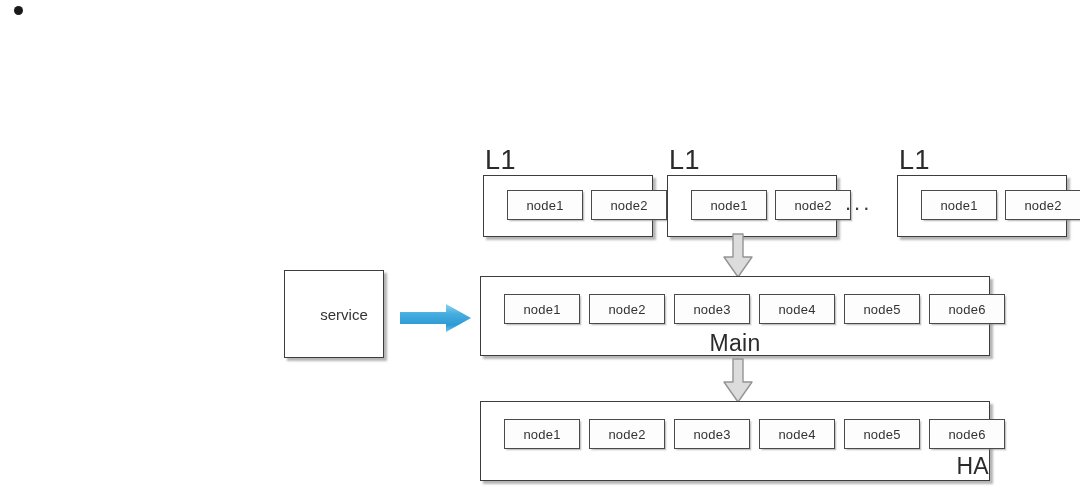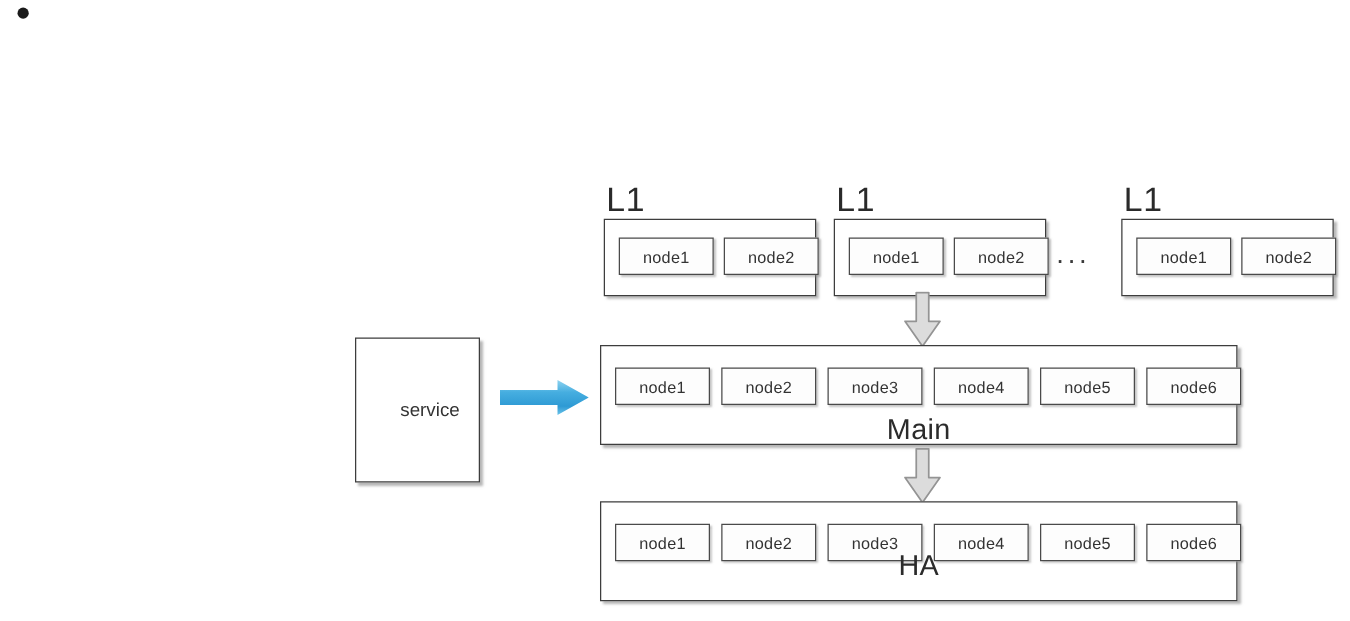--- a/index.html
+++ b/index.html
@@ -74,29 +74,30 @@
     box-sizing: border-box;
     border: 1.5px solid #4a4a4a;
     background: #fdfdfd;
     box-shadow: 1.5px 1.5px 1.5px rgba(140,140,140,0.5);
     font-size: 13px;
     color: #333333;
     display: flex;
     align-items: center;
     justify-content: center;
     letter-spacing: 0.2px;
+    margin-left: 12px;
   }
 
   
   #service-box {
     position: absolute;
     left: 284px;
     top: 270px;
     width: 100px;
-    height: 116px;
+    height: 88px;
     box-sizing: border-box;
     border: 1.5px solid #3d3d3d;
     background: #ffffff;
     box-shadow: 2.5px 2.5px 2px rgba(120,120,120,0.55);
     display: flex;
     align-items: center;
     justify-content: center;
     font-size: 15px;
     color: #333333;
     padding-left: 20px;
@@ -162,21 +163,21 @@
   <polygon points="11,1 21,1 21,24 30,24 16,44 2,24 11,24" fill="#dcdcdc" stroke="#949494" stroke-width="1.4" stroke-linejoin="round"></polygon>
 </svg>
 
 <div class="grp-box" style="left:480px; top:401px; width:510px; height:80px;">
   <div class="node" style="left:11px; top:17px; width:76px; height:30px;">node1</div>
   <div class="node" style="left:96px; top:17px; width:76px; height:30px;">node2</div>
   <div class="node" style="left:181px; top:17px; width:76px; height:30px;">node3</div>
   <div class="node" style="left:266px; top:17px; width:76px; height:30px;">node4</div>
   <div class="node" style="left:351px; top:17px; width:76px; height:30px;">node5</div>
   <div class="node" style="left:436px; top:17px; width:76px; height:30px;">node6</div>
-  <div class="grp-label-inside" style="top:39px;">HA</div>
+  <div class="grp-label-inside" style="top:53px;text-align:right;">HA</div>
 </div>
 
 <div id="service-box">
   <span>service</span>
 </div>
 
 <svg class="blue-arrow" style="left:399px; top:302px;" width="74" height="32" viewBox="0 0 74 32">
   <defs>
     <linearGradient id="blueGrad" x1="0" y1="0" x2="0" y2="1">
       <stop offset="0%" stop-color="#8fd3f0"></stop>

